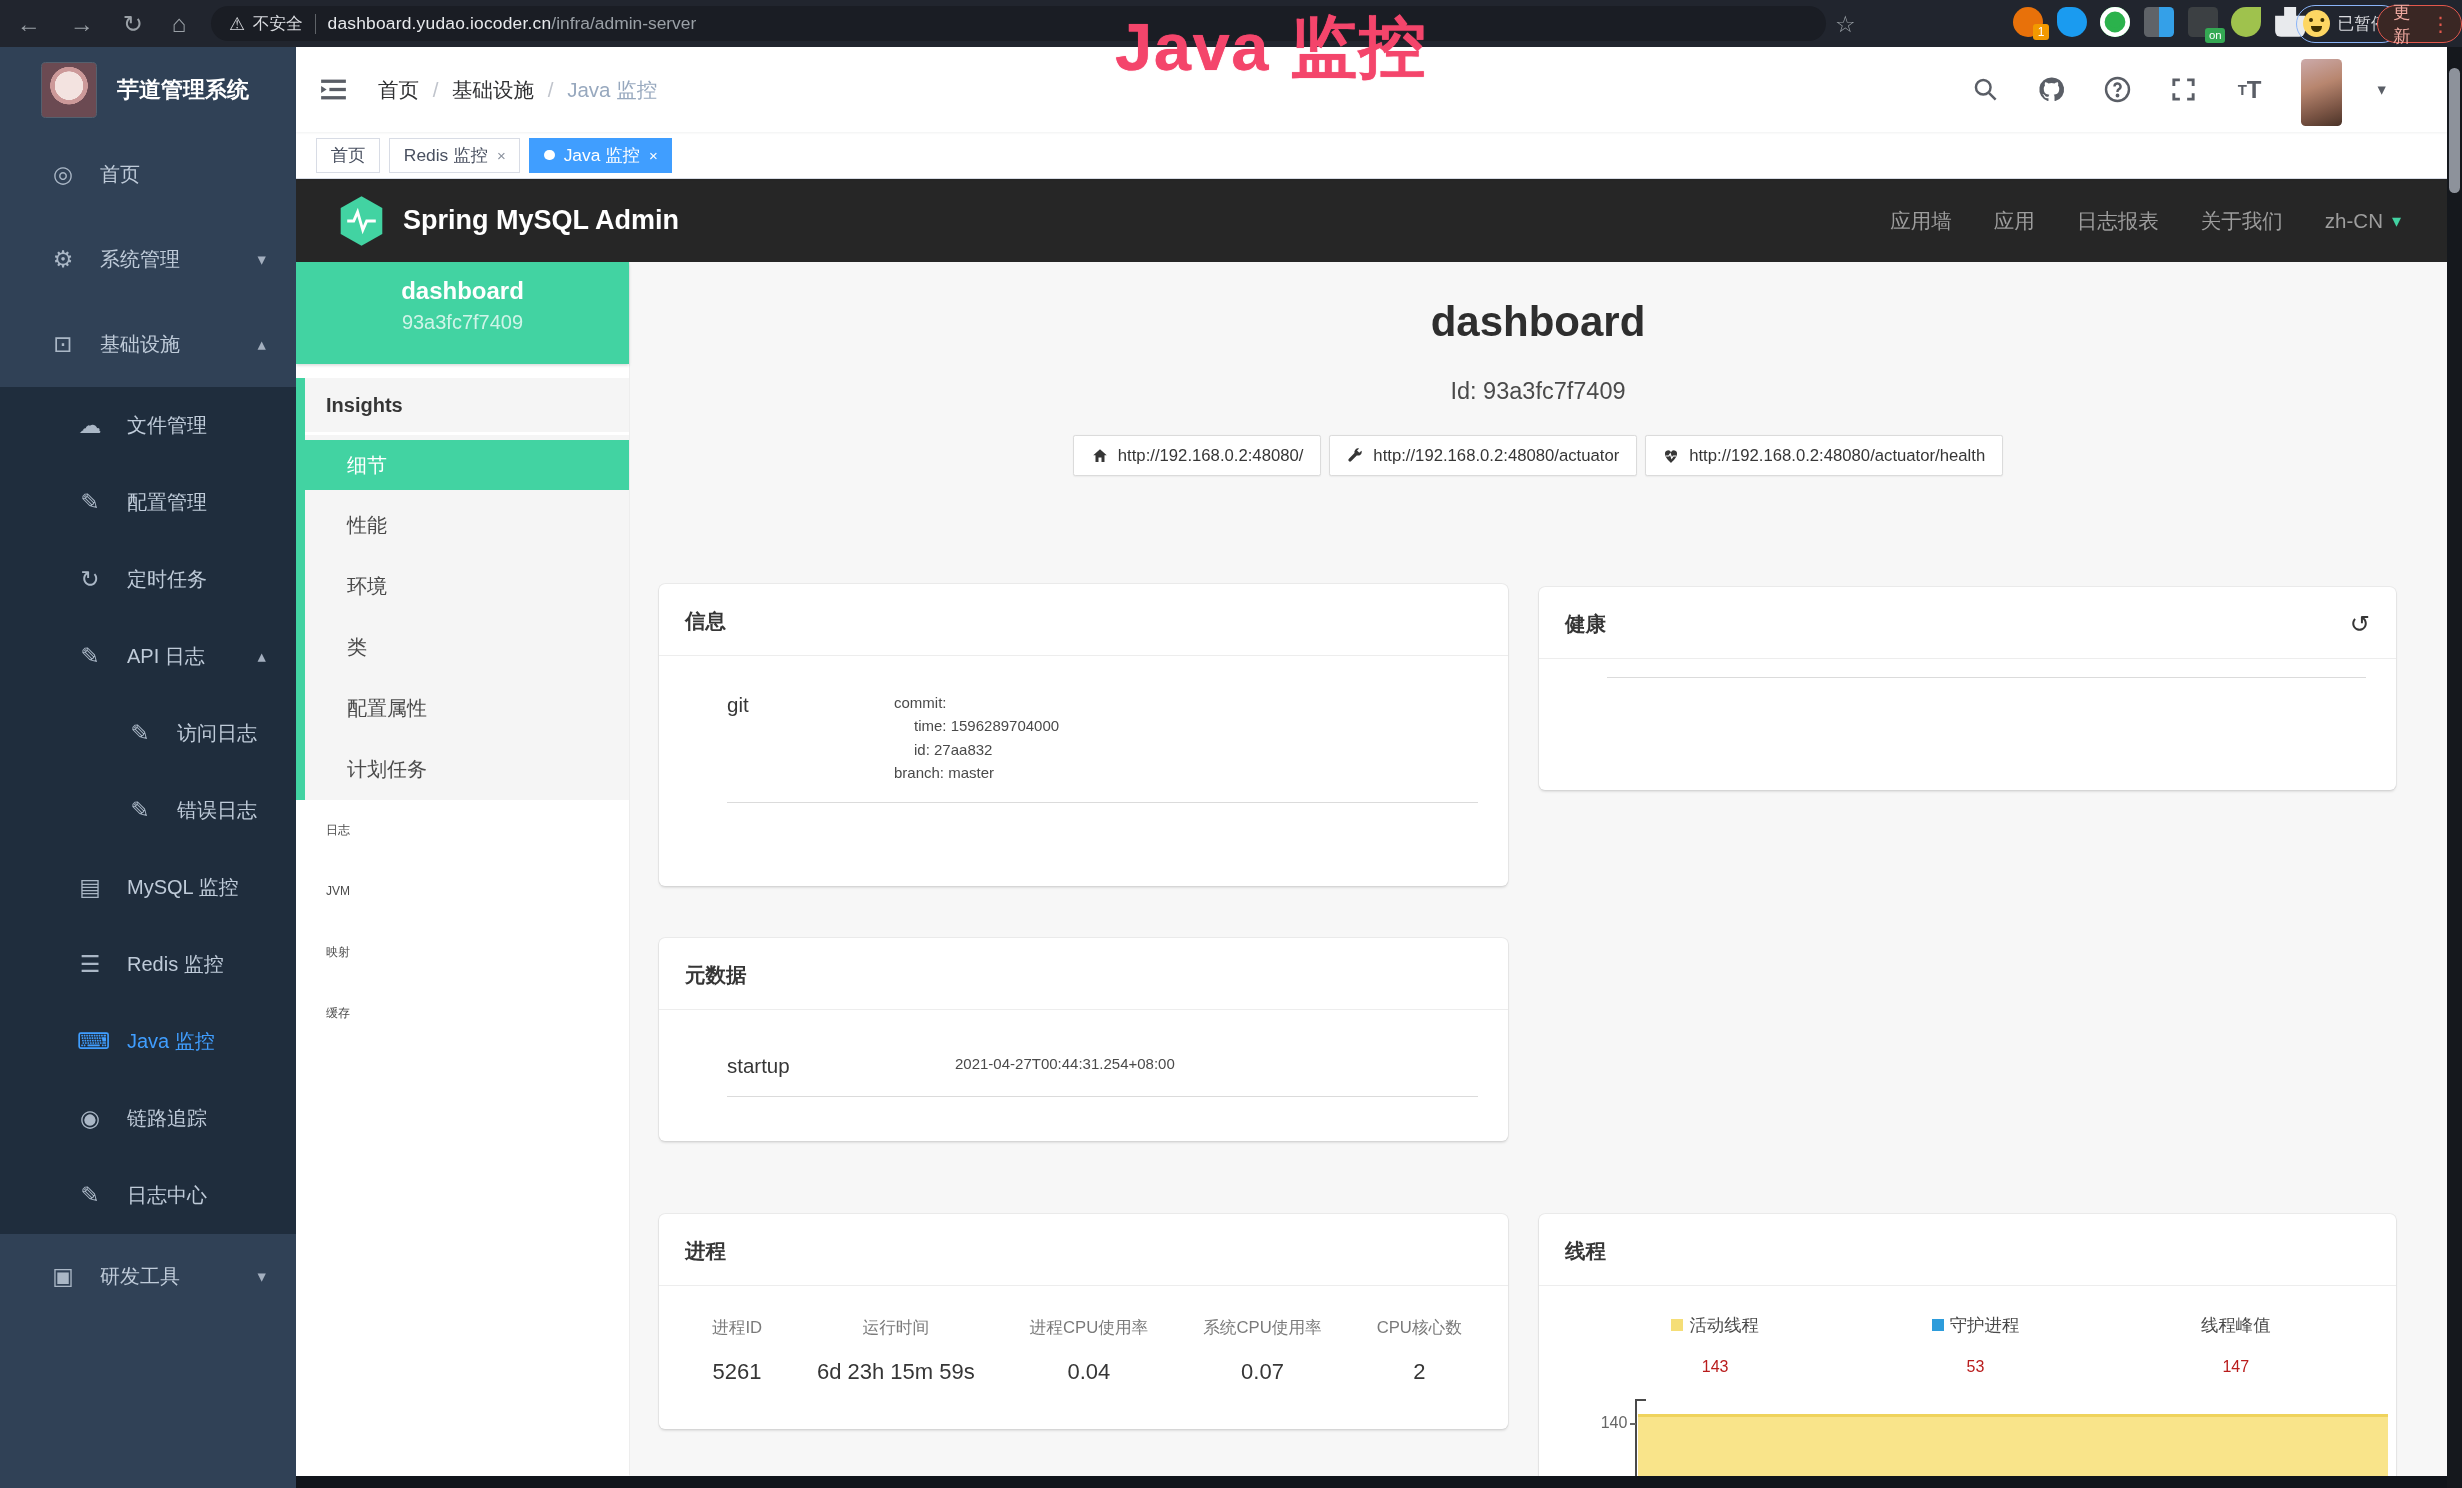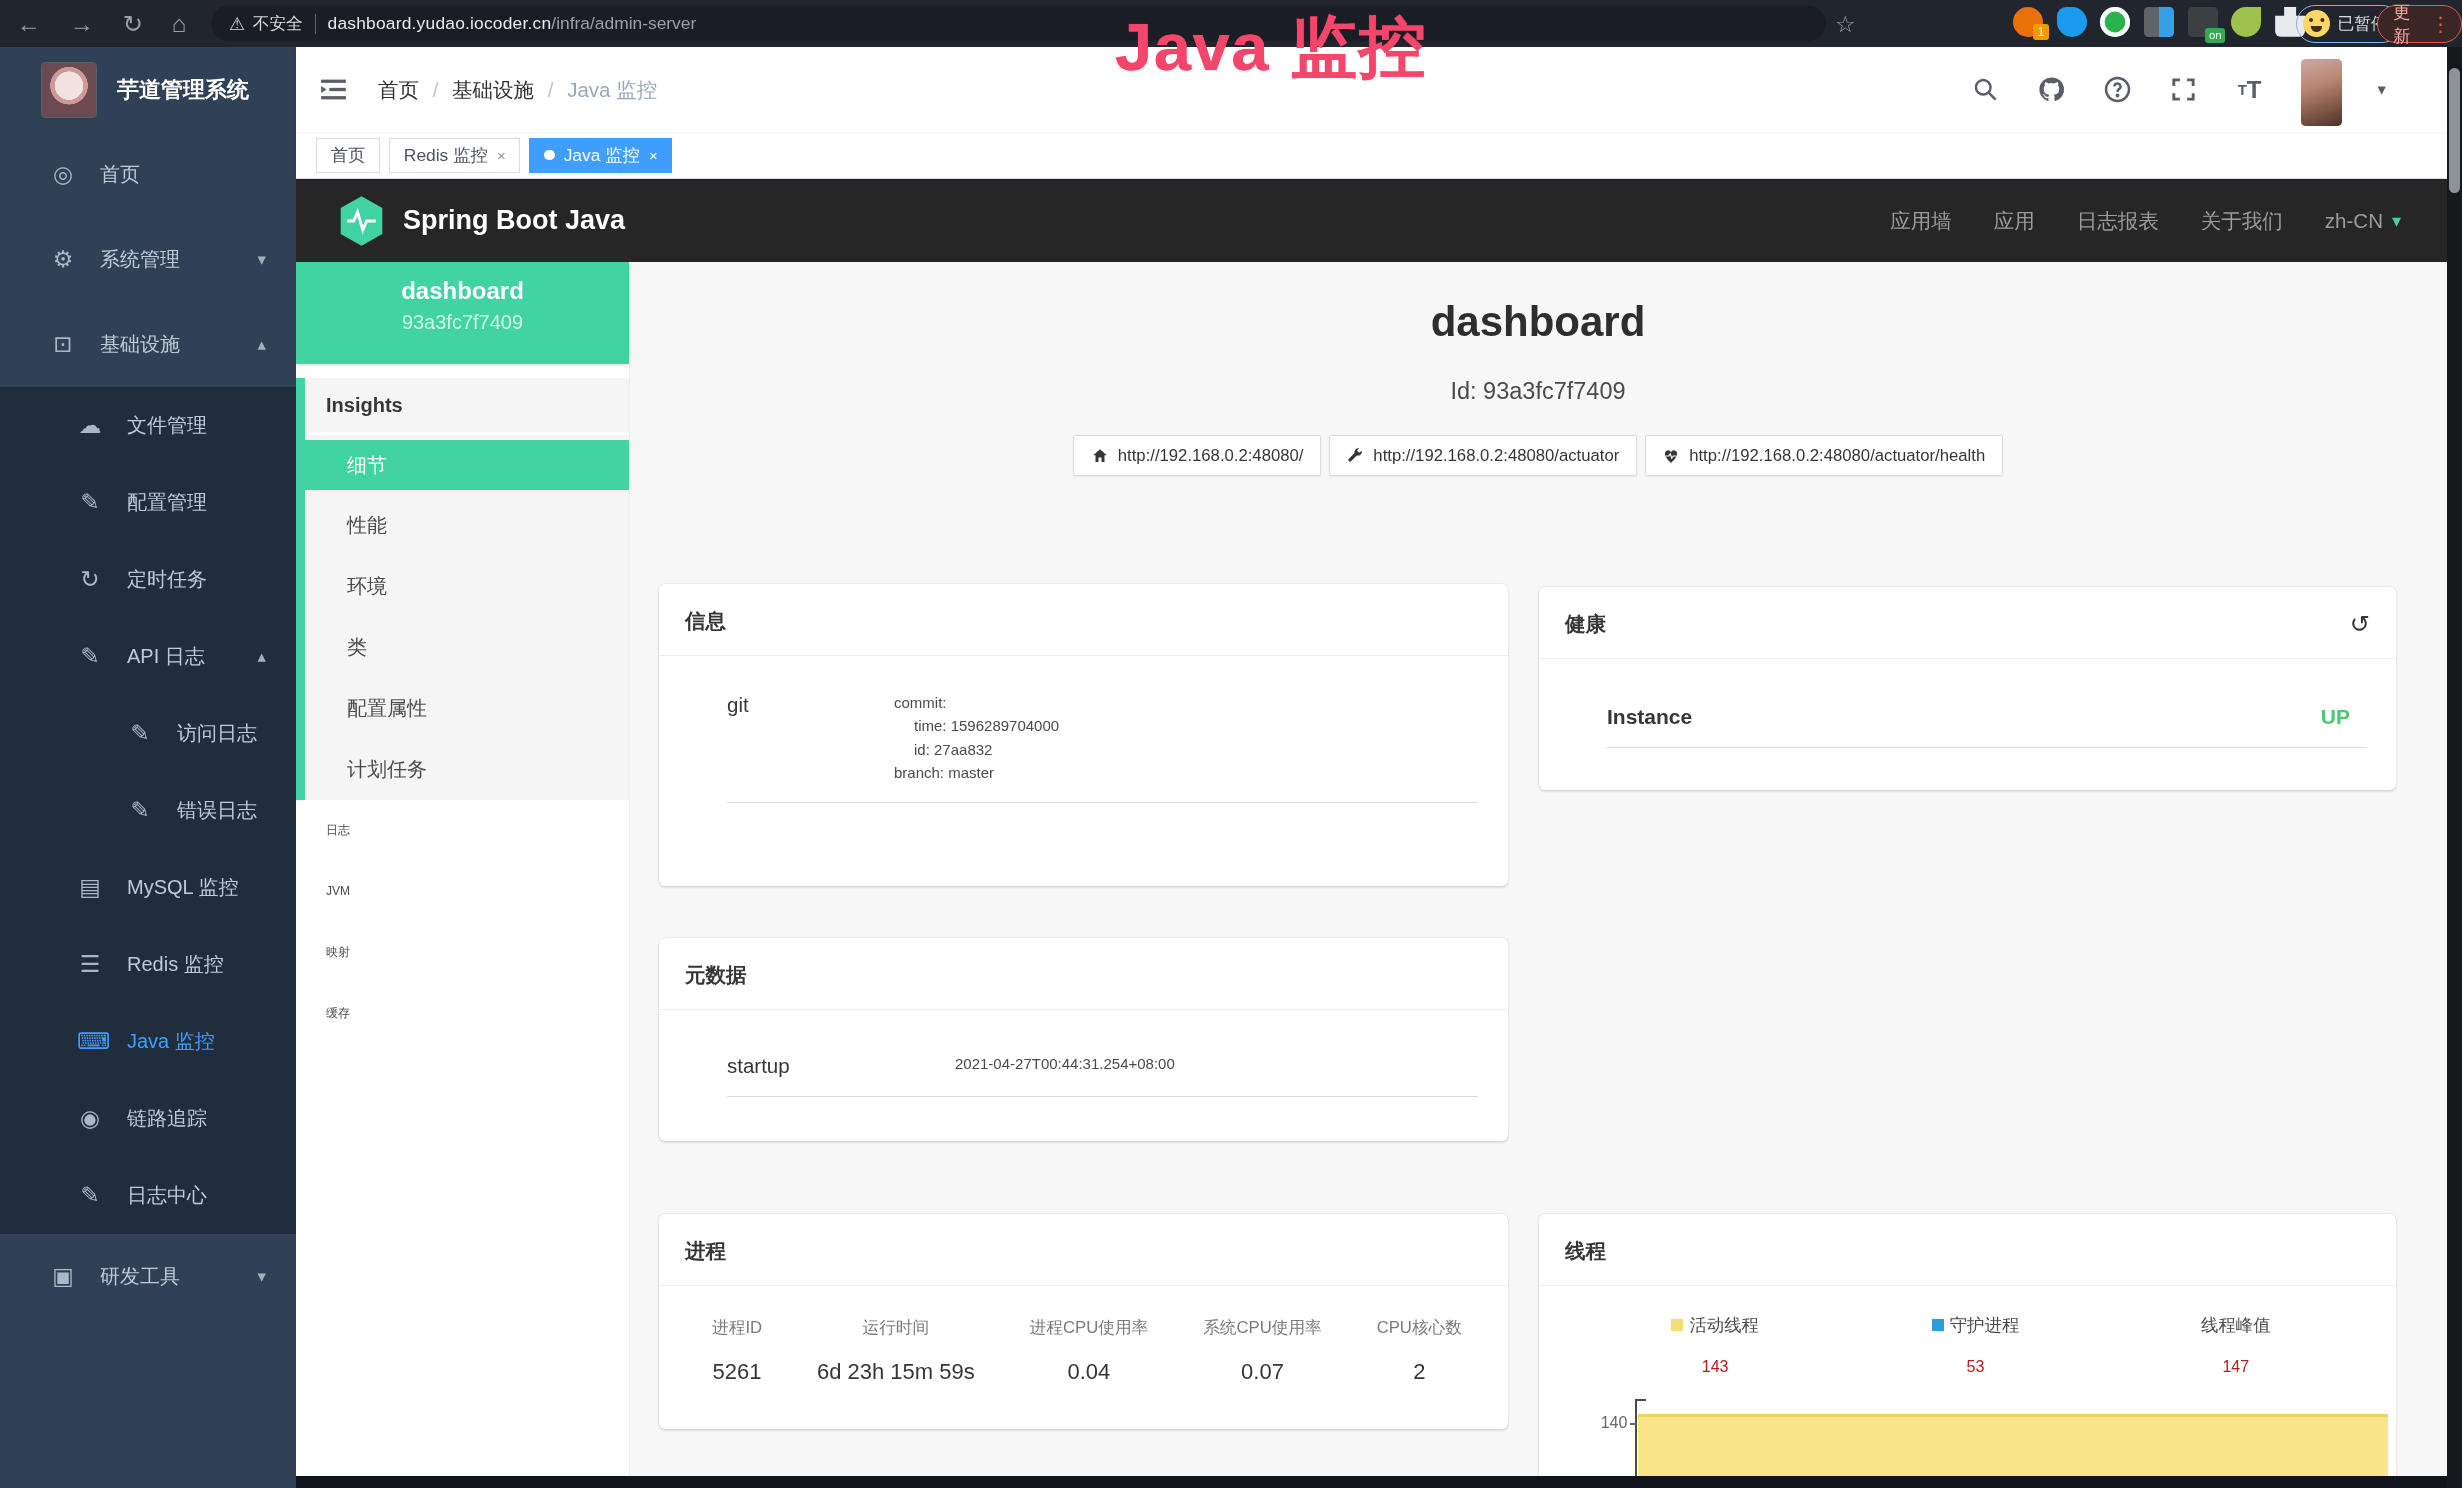--- a/index.html
+++ b/index.html
@@ -353,21 +353,21 @@
       <span class="tag-close">×</span>
     </span>
   </div>
 
   <div class="sba-header">
     <div class="sba-brand">
       <svg width="47" height="52" viewBox="0 0 36 40">
         <polygon points="18,1 34,10 34,30 18,39 2,30 2,10" fill="#42d3a2"></polygon>
         <polyline points="7,20 12,20 15,13 19,27 22,20 29,20" stroke="#fff" stroke-width="2.2" fill="none"></polyline>
       </svg>
-      <span class="sba-brand-text">Spring Boot Java</span>
+      <span class="sba-brand-text">Spring MySQL Admin</span>
     </div>
     <div class="sba-nav">
       <span class="sba-nav-item">应用墙</span>
       <span class="sba-nav-item">应用</span>
       <span class="sba-nav-item">日志报表</span>
       <span class="sba-nav-item">关于我们</span>
       <span class="sba-nav-item sba-lang">
         <span>zh-CN</span>
         <span class="sba-lang-caret">▾</span>
       </span>
@@ -434,24 +434,20 @@
         </span>
       </div>
       <div class="kv-underline"></div>
     </div>
 
     <div class="card card-health">
       <div class="card-head">
         <span class="card-title">健康</span>
         <span class="card-hicon">↺</span>
       </div>
-      <div class="health-row">
-        <span class="health-name">Instance</span>
-        <span class="status-up">UP</span>
-      </div>
       <div class="kv-underline"></div>
     </div>
 
     <div class="card card-meta">
       <div class="card-head">
         <span class="card-title">元数据</span>
       </div>
       <div class="kv-row" style="padding-top:42px;">
         <span class="kv-key" style="width:228px;">startup</span>
         <span class="kv-val">2021-04-27T00:44:31.254+08:00</span>

